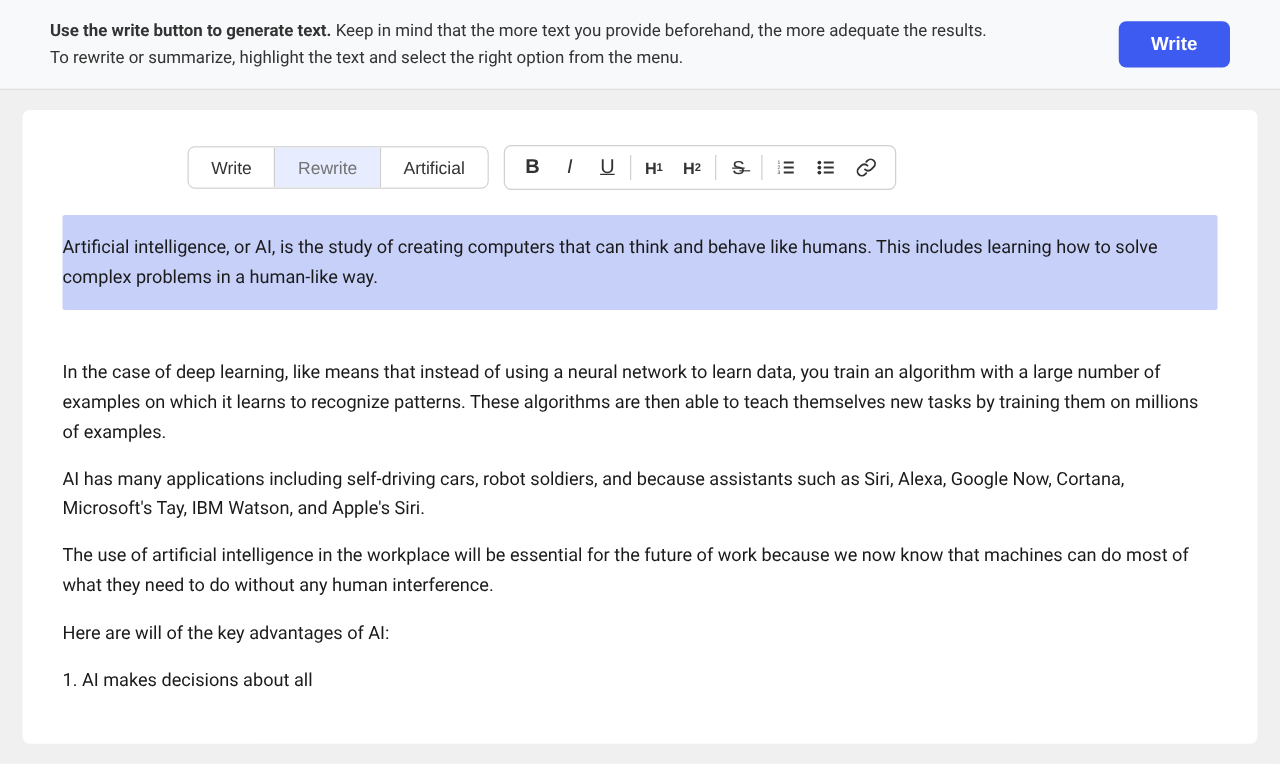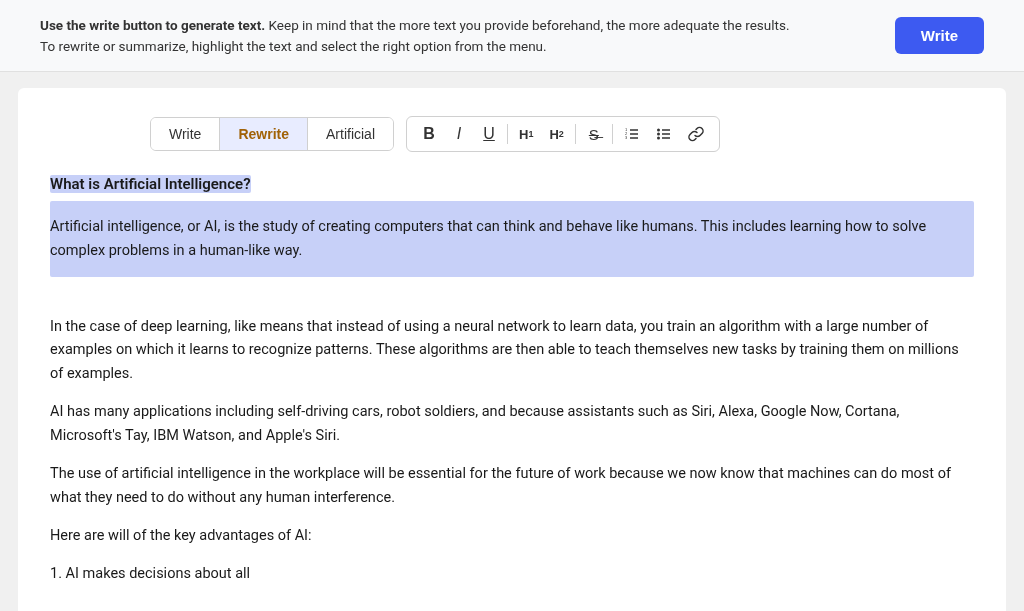--- a/index.html
+++ b/index.html
@@ -78,22 +78,22 @@
       border: none;
       border-right: 1px solid #d0d0d0;
       cursor: pointer;
       color: #333;
     }
     .tab-btn:last-child {
       border-right: none;
     }
     .tab-btn.active {
       background: #e8ecff;
-      color: #a16207;
-      font-weight: 700;
+      color: #737373;
+      font-weight: 400;
     }
     .toolbar-group-format {
       display: flex;
       align-items: center;
       gap: 2px;
       border: 1px solid #d0d0d0;
       border-radius: 6px;
       padding: 4px 8px;
     }
     .fmt-btn {
@@ -204,23 +204,20 @@
       <button class="fmt-btn" title="Link">
         <svg width="16" height="16" viewBox="0 0 16 16" fill="none">
             <path d="M7 9.5a3.5 3.5 0 005 0l2-2a3.5 3.5 0 00-5-5L8 3.5" stroke="#333" stroke-width="1.5" stroke-linecap="round"></path>
             <path d="M9 6.5a3.5 3.5 0 00-5 0l-2 2a3.5 3.5 0 005 5L8 12.5" stroke="#333" stroke-width="1.5" stroke-linecap="round"></path>
           </svg>
       </button>
     </div>
   </div>
 
   <div class="editor-content">
-    <p class="heading-hl">
-      <span class="highlighted-block">What is Artificial Intelligence?</span>
-    </p>
     <p class="para-highlighted">
       <span class="highlighted-block">Artificial intelligence, or AI, is the study of creating computers that can think and behave like humans. This includes learning how to solve complex problems in a human-like way.</span>
     </p>
     <p>&nbsp;</p>
     <p>In the case of deep learning, like means that instead of using a neural network to learn data, you train an algorithm with a large number of examples on which it learns to recognize patterns. These algorithms are then able to teach themselves new tasks by training them on millions of examples.</p>
     <p>AI has many applications including self-driving cars, robot soldiers, and because assistants such as Siri, Alexa, Google Now, Cortana, Microsoft's Tay, IBM Watson, and Apple's Siri.</p>
     <p>The use of artificial intelligence in the workplace will be essential for the future of work because we now know that machines can do most of what they need to do without any human interference.</p>
     <p>Here are will of the key advantages of AI:</p>
     <p>1. AI makes decisions about all</p>
   </div>

